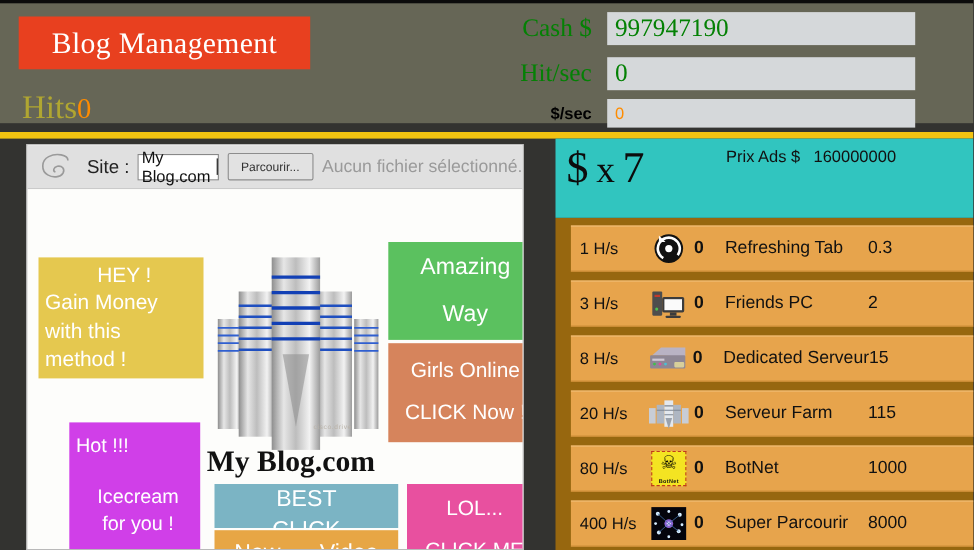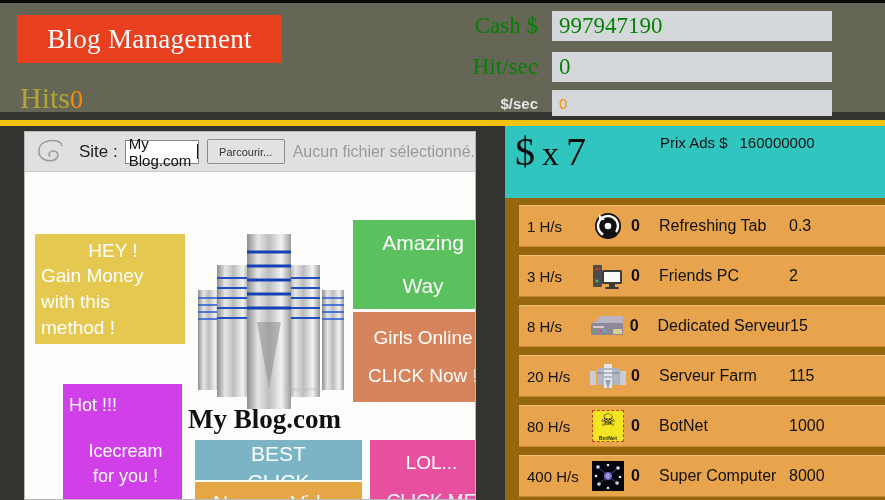--- a/index.html
+++ b/index.html
@@ -50,21 +50,21 @@
   .stat.cash .lbl{width:88px;font-family:"Liberation Serif",serif;font-size:23px;color:#048104;}
   .stat.cash .box{width:280px;margin-left:14px;}
   .stat.cash .box span{font-family:"Liberation Serif",serif;font-size:23px;color:#048104;}
 
   .stat.hitsec{left:450px;top:49px;}
   .stat.hitsec .lbl{width:88px;font-family:"Liberation Serif",serif;font-size:23px;color:#048104;}
   .stat.hitsec .box{width:280px;margin-left:14px;}
   .stat.hitsec .box span{font-family:"Liberation Serif",serif;font-size:23px;color:#048104;}
 
   .stat.dollarsec{left:450px;top:87px;}
-  .stat.dollarsec .lbl{width:88px;font-family:"Liberation Sans",sans-serif;font-weight:bold;font-size:15px;color:#e5e5e5;}
+  .stat.dollarsec .lbl{width:88px;font-family:"Liberation Sans",sans-serif;font-weight:bold;font-size:15px;color:#000000;}
   .stat.dollarsec .box{width:280px;margin-left:14px;height:26px;}
   .stat.dollarsec .box span{font-family:"Liberation Sans",sans-serif;font-size:15px;color:#ff8c00;}
 
   .yellow-rule{
     position:absolute;left:0;top:120px;width:885px;height:6px;background:#f2c311;
   }
 
   
   .blog-panel{
     position:absolute;left:24px;top:131px;width:452px;height:369px;
@@ -440,20 +440,20 @@
             </g>
             <g stroke="#3f6ea8" stroke-width=".7">
               <line x1="6" y1="6" x2="16" y2="15"></line>
                 <line x1="26" y1="7" x2="16" y2="15"></line>
               <line x1="7" y1="23" x2="16" y2="15"></line>
                 <line x1="25" y1="22" x2="16" y2="15"></line>
             </g>
           </svg>
         </div>
         <div class="r-owned">0</div>
-        <div class="r-name">Super Computer</div>
+        <div class="r-name">Super Parcourir</div>
         <div class="r-price">8000</div>
       </div>
 
     </div>
   </div>
 
 </div>
 
 </body></html>

